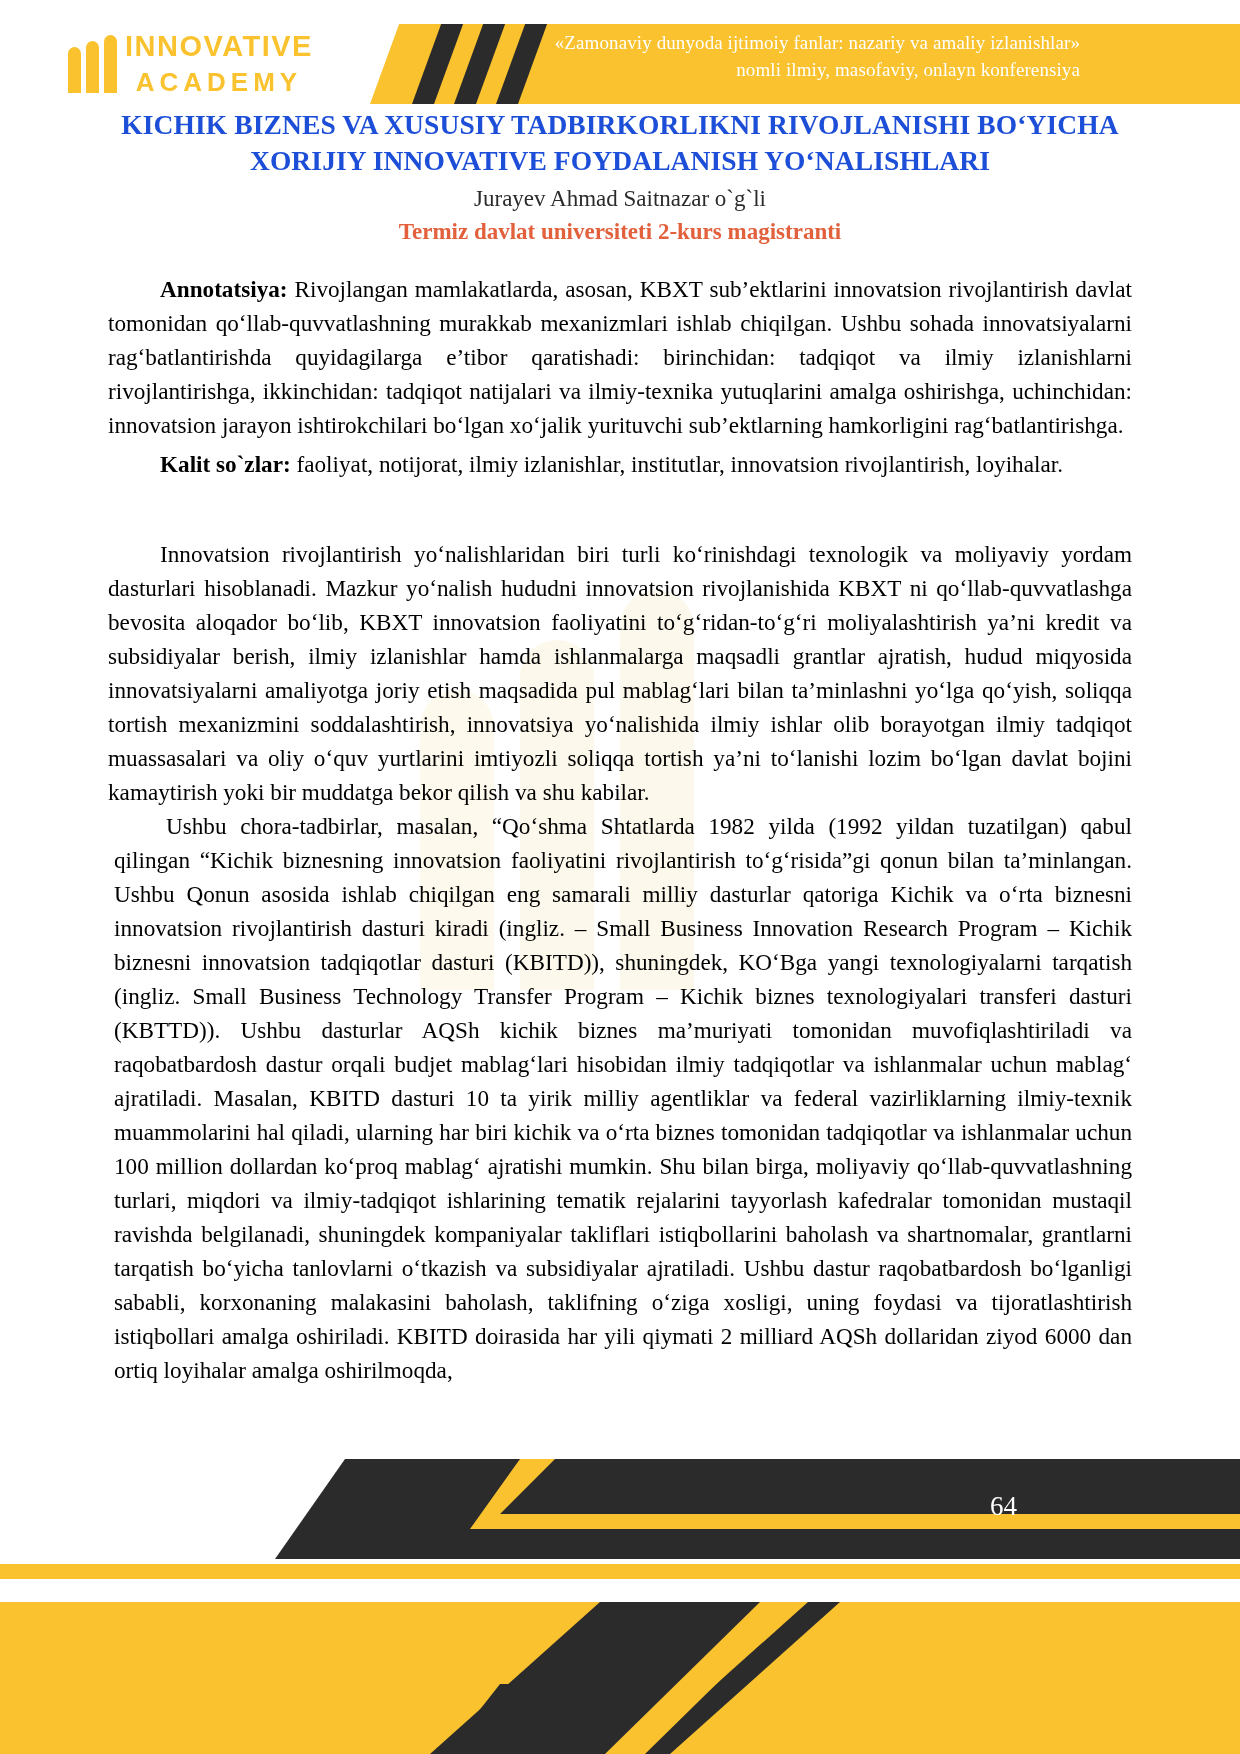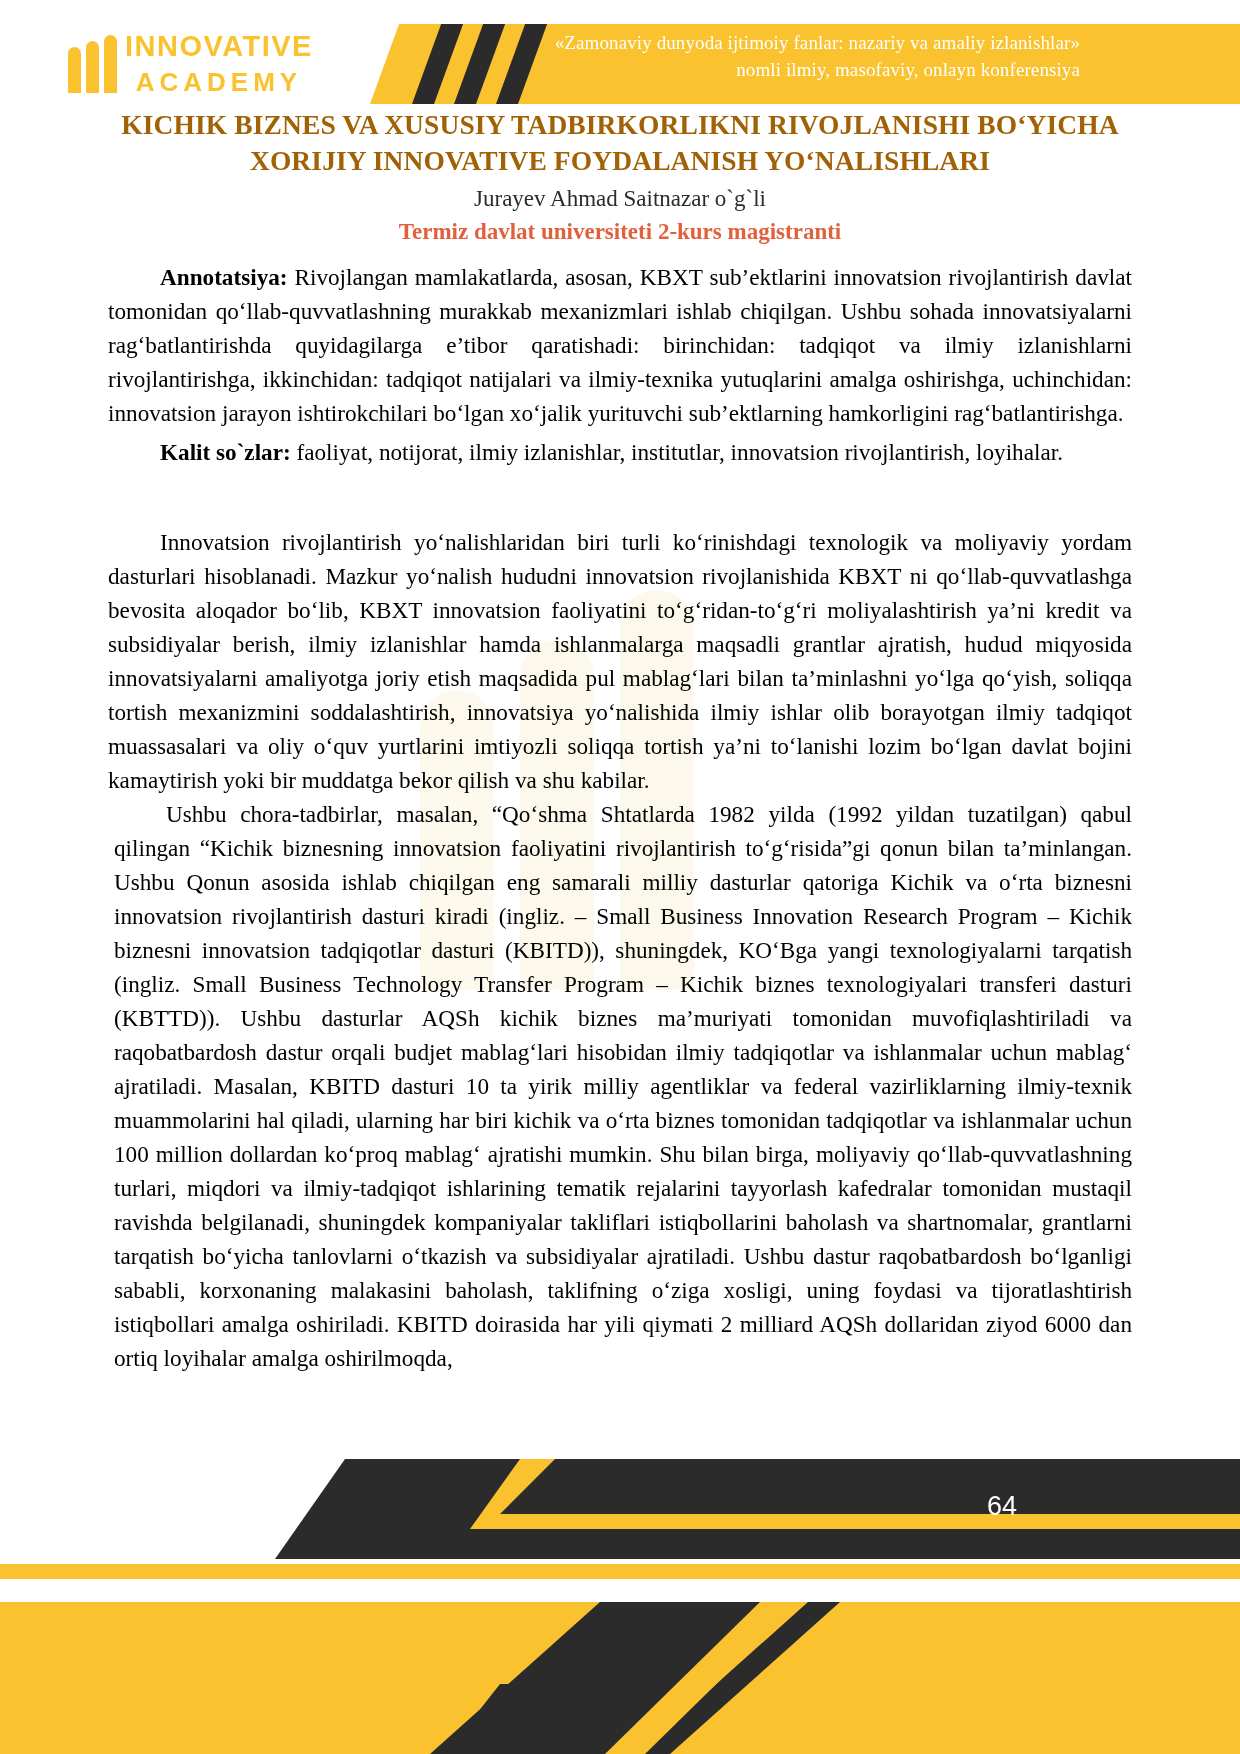--- a/index.html
+++ b/index.html
@@ -110,21 +110,21 @@
   
   .content {
     position: absolute;
     top: 108px;
     left: 108px;
     width: 1024px;
   }
 
   .doc-title {
     text-align: center;
-    color: #a16207;
+    color: #1d4ed8;
     font-weight: bold;
     font-size: 27.5px;
     line-height: 1.22;
     letter-spacing: 0.1px;
     margin: 0 0 2px 0;
     padding: 0 10px;
   }
   .doc-author {
     text-align: center;
     font-size: 23px;
@@ -150,21 +150,21 @@
   p.body-par {
     margin: 0;
     text-align: justify;
     text-justify: inter-word;
     font-size: 23.2px;
     line-height: 1.465;
     text-indent: 52px;
     hyphens: none;
   }
   p.body-par.nogap { margin-top: 0; margin-left: 6px; }
-  .abstract-block { margin-top: 16px; }
+  .abstract-block { margin-top: 28px; }
   .keywords-block { margin-top: 5px; }
   .spacer-gap { height: 56px; }
   b.lead { font-weight: bold; }
 
   
   .watermark {
     position: absolute;
     top: 560px;
     left: 400px;
     width: 430px;
@@ -195,21 +195,21 @@
     height: 320px;
     overflow: hidden;
   }
   .footer-svg { display: block; }
   .page-number {
     position: absolute;
     right: 223px;
     top: 57px;
     color: #ffffff;
     font-size: 27px;
-    font-family: Liberation Sans, sans-serif;
+    font-family: Liberation Serif, serif;
     z-index: 10;
   }
 </style>
 </head>
 <body>
 
 <div class="page-header">
 
   <div class="header-band">
     <div class="header-band-inner">

